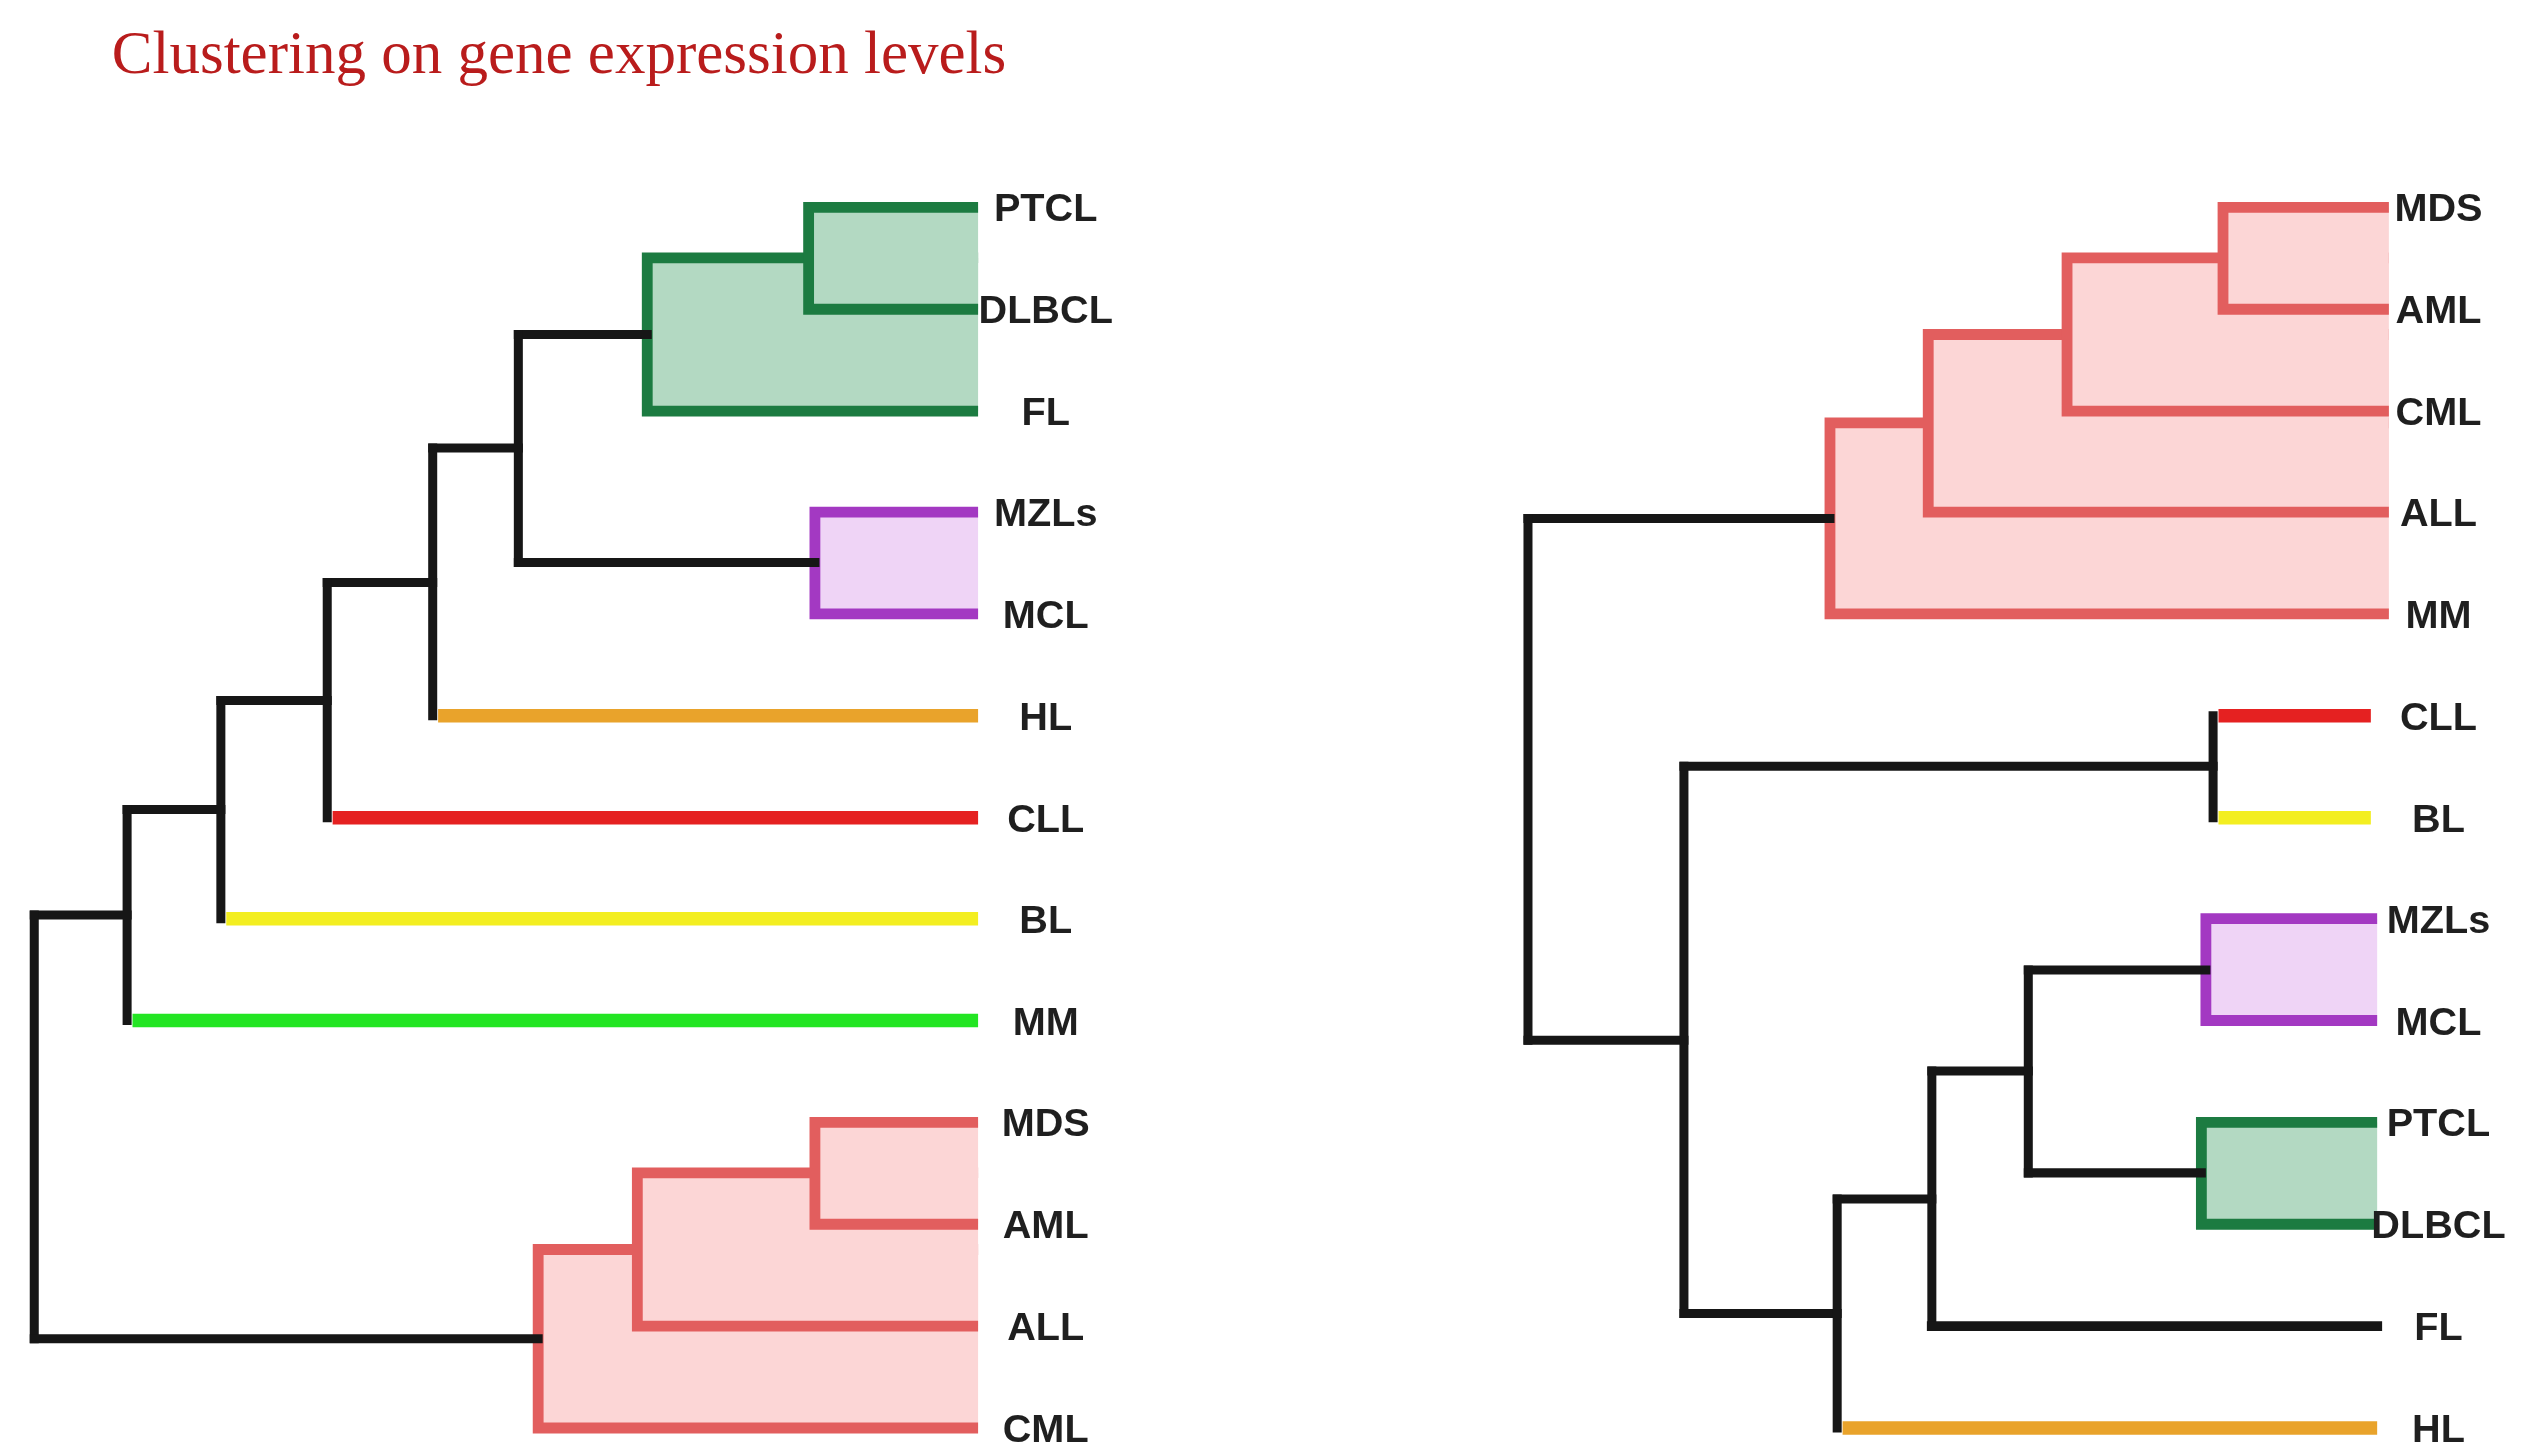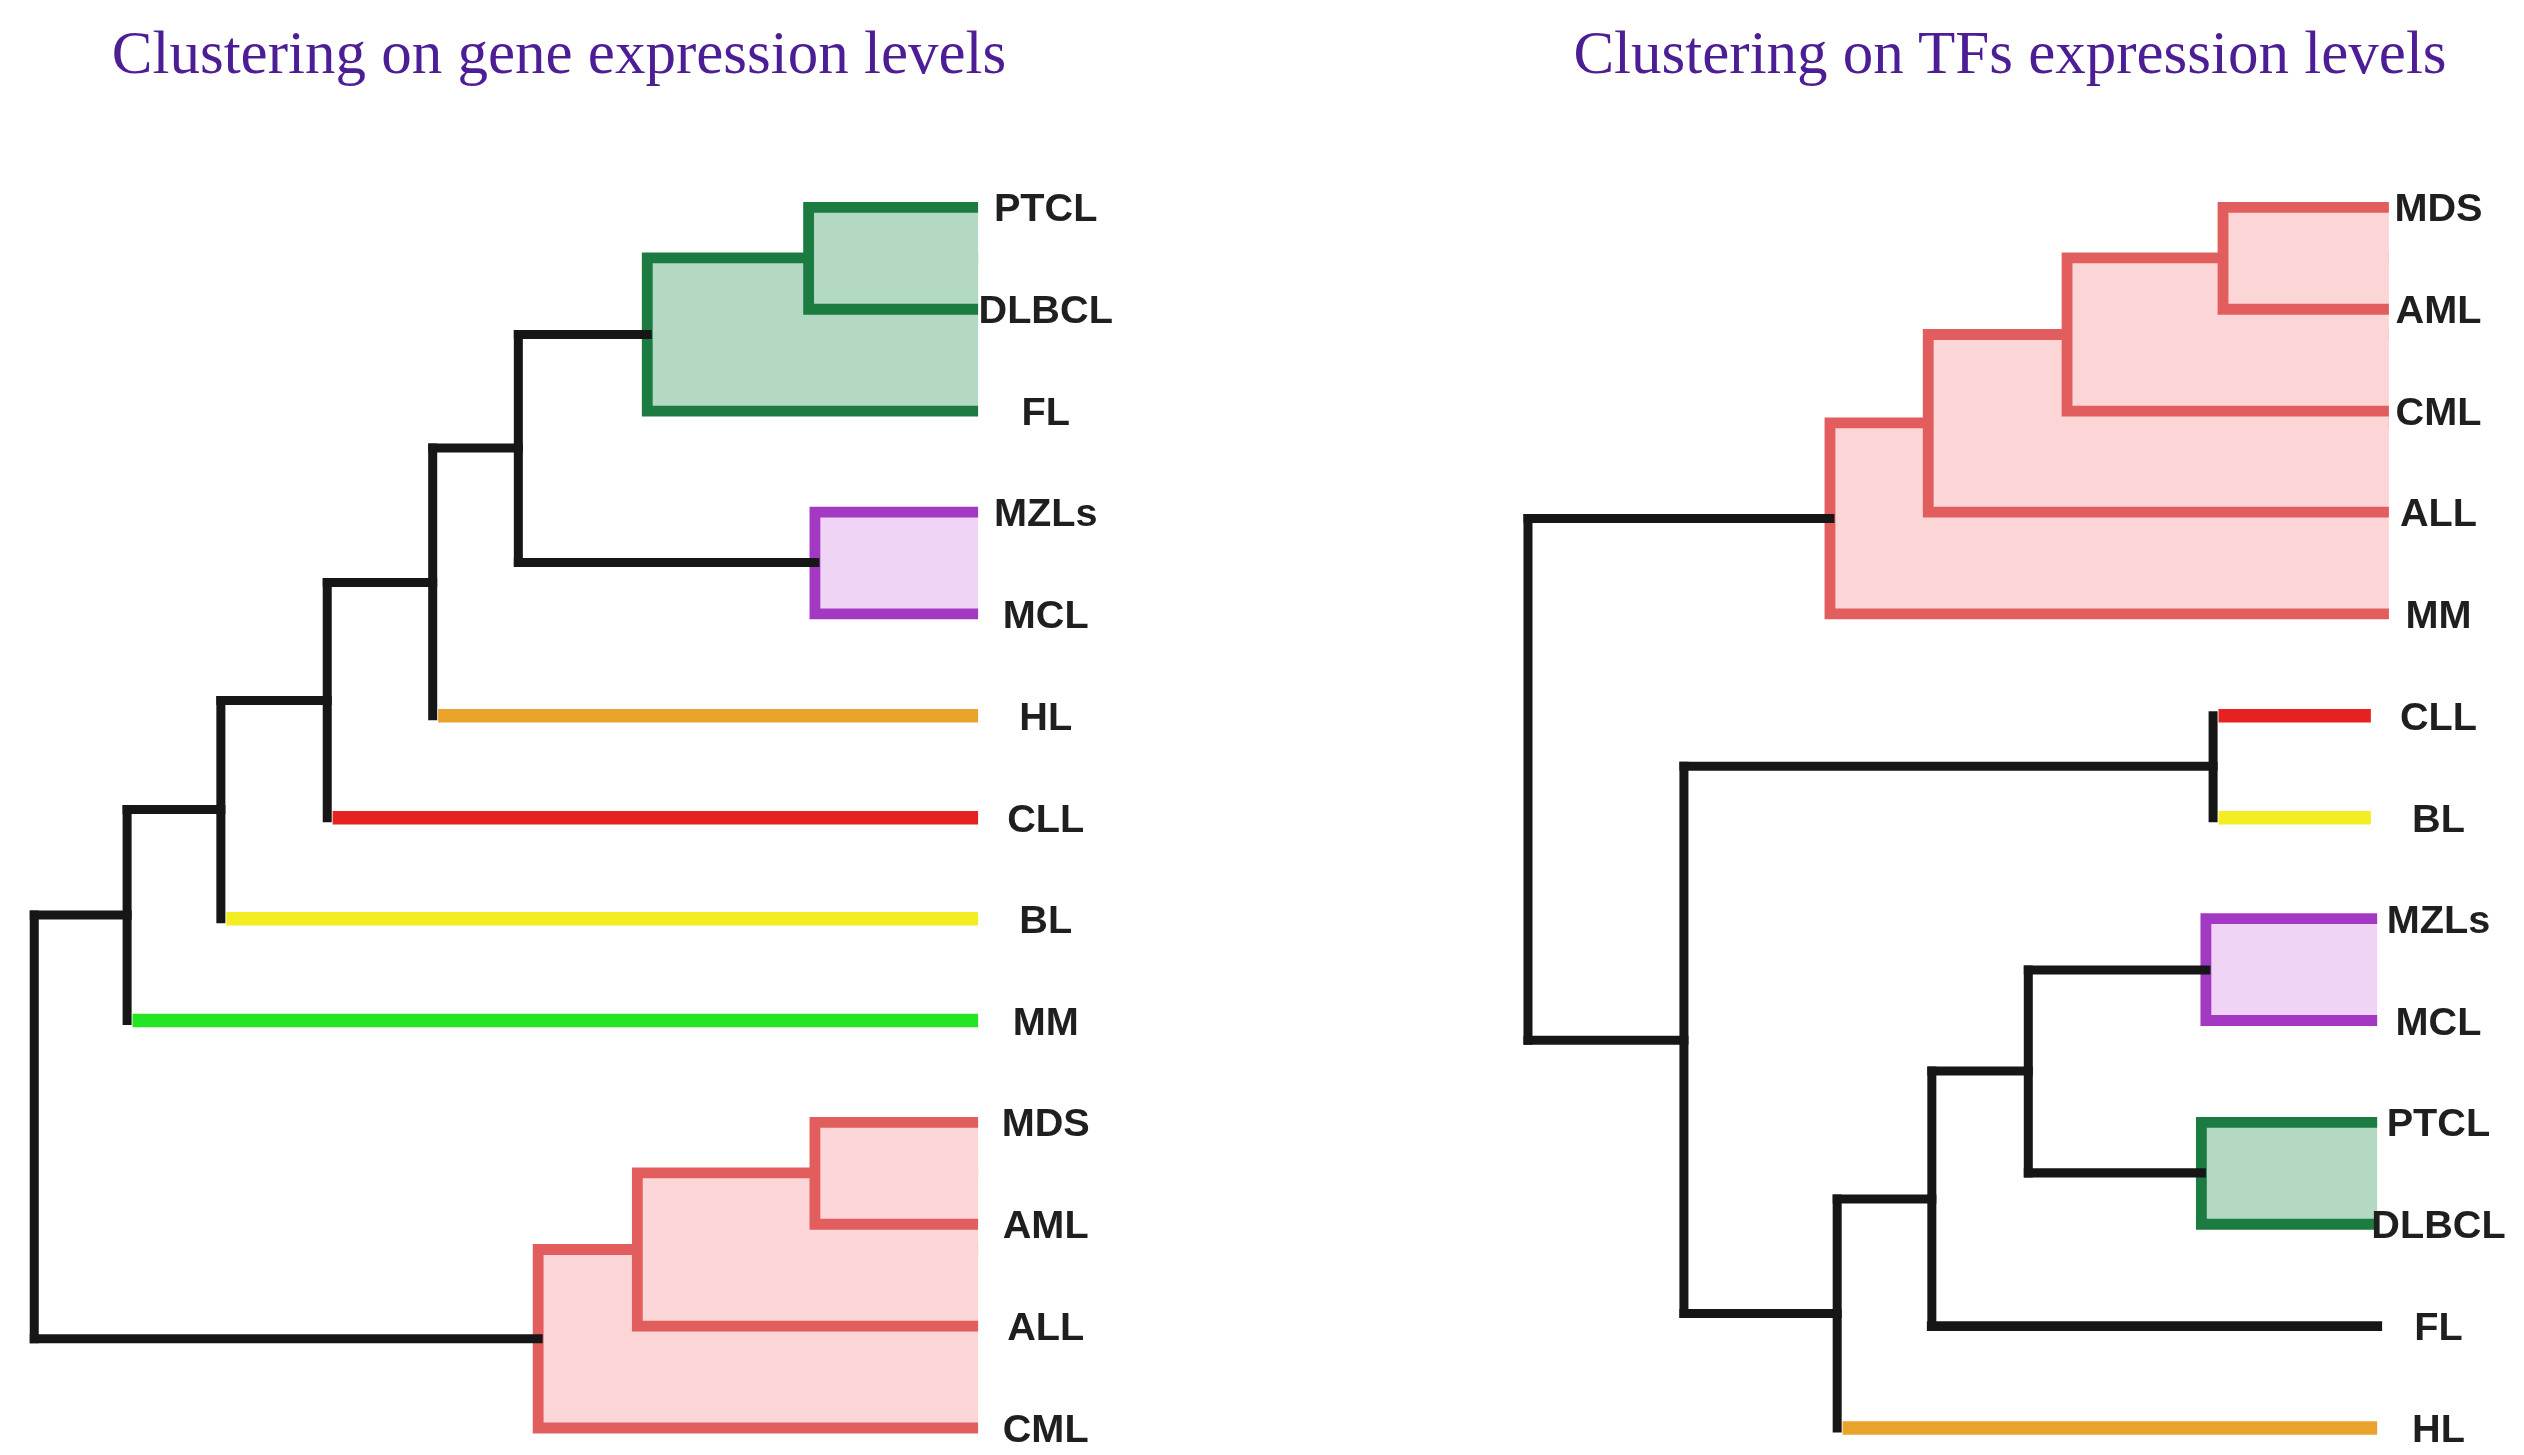--- a/index.html
+++ b/index.html
@@ -13,32 +13,31 @@
   }
   .figure svg { position: absolute; left: 0; top: 0; width: 2525px; height: 1456px; }
   .title {
     position: absolute;
     top: 16px;
     transform: translateX(-50%);
     white-space: nowrap;
     font-family: "Liberation Serif", "DejaVu Serif", serif;
     font-size: 61px;
     font-weight: 400;
-    color: #4c1d95;
+    color: #b91c1c;
     line-height: 1.2;
   }
   .title-left  { left: 559px; }
   .title-right { left: 2010px; }
 </style>
 </head>
 <body>
 
 <div class="figure">
   <div class="title title-left">Clustering on gene expression levels</div>
-  <div class="title title-right">Clustering on TFs expression levels</div>
   <svg viewBox="0 0 2801 1615" xmlns="http://www.w3.org/2000/svg">
       <path d="M 1085 286 L 718 286 L 718 456 L 1085 456" fill="#b3d9c2" stroke="#1c7b41" stroke-width="12" stroke-linejoin="miter"></path>
       <path d="M 1085 230 L 897 230 L 897 343 L 1085 343" fill="#b3d9c2" stroke="#1c7b41" stroke-width="12" stroke-linejoin="miter"></path>
       <path d="M 1085 568 L 904 568 L 904 681 L 1085 681" fill="#efd4f6" stroke="#a339c2" stroke-width="12" stroke-linejoin="miter"></path>
       <path d="M 1085 1386 L 597 1386 L 597 1584 L 1085 1584" fill="#fcd6d6" stroke="#e25e5e" stroke-width="12" stroke-linejoin="miter"></path>
       <path d="M 1085 1301 L 707 1301 L 707 1471 L 1085 1471" fill="#fcd6d6" stroke="#e25e5e" stroke-width="12" stroke-linejoin="miter"></path>
       <path d="M 1085 1245 L 904 1245 L 904 1358 L 1085 1358" fill="#fcd6d6" stroke="#e25e5e" stroke-width="12" stroke-linejoin="miter"></path>
       <line x1="575" y1="371" x2="718" y2="371" stroke="#161616" stroke-width="10" stroke-linecap="square"></line>
       <line x1="575" y1="371" x2="575" y2="624" stroke="#161616" stroke-width="10" stroke-linecap="square"></line>
       <line x1="575" y1="624" x2="904" y2="624" stroke="#161616" stroke-width="10" stroke-linecap="square"></line>

